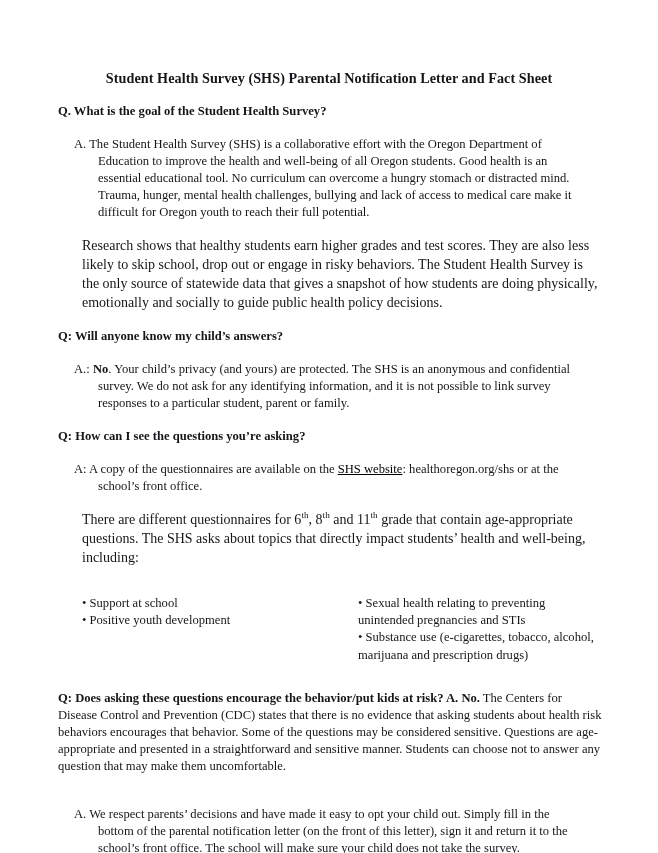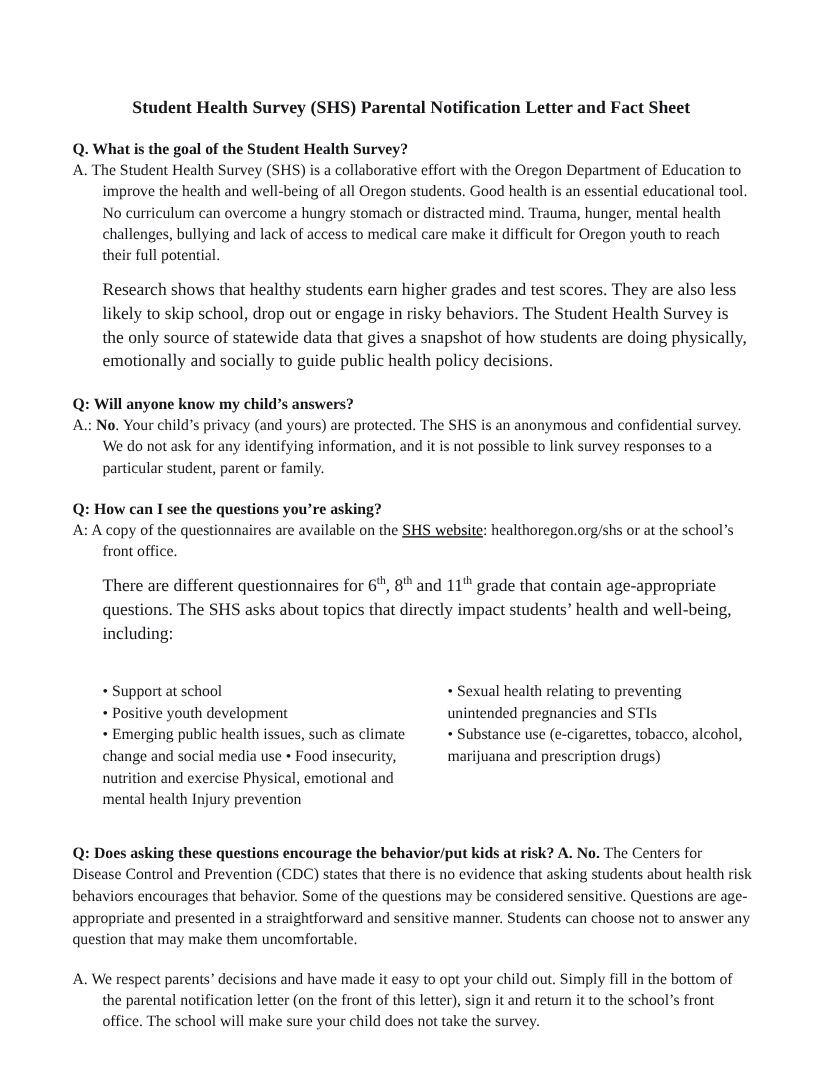--- a/index.html
+++ b/index.html
@@ -20,41 +20,41 @@
     position: relative;
     width: 658px;
     height: 853px;
     box-sizing: border-box;
     padding: 0;
   }
   .doc-title {
     font-size: 14.2px;
     font-weight: bold;
     text-align: center;
-    margin: 0;
-    padding: 78px 60px 0 60px;
+    margin: 12px;
+    padding: 58px 60px 0 60px;
     letter-spacing: 0.05px;
     line-height: 1.2;
   }
   .body-wrap {
     padding: 0 56px 0 58px;
   }
   .qa-block {
     margin-top: 17px;
   }
   .q-line {
     font-size: 12.6px;
     font-weight: bold;
     line-height: 1.26;
     margin: 0;
   }
   .a-para {
     font-size: 12.6px;
     line-height: 1.35;
-    margin: 0;
+    margin: 16px;
     padding-left: 24px;
     text-indent: -24px;
   }
   .cont-para {
     font-size: 14px;
     line-height: 1.35;
     margin: 11px 0 0 0;
     padding-left: 24px;
   }
   .flow-para {
@@ -125,21 +125,20 @@
     <div class="qa-block">
       <p class="q-line">Q: How can I see the questions you’re asking?</p>
       <p class="a-para"><span>A: </span><span>A copy of the questionnaires are available on the </span><a class="doc-link" href="#">SHS website</a><span>: healthoregon.org/shs or at the school’s front office.</span></p>
 
       <p class="cont-para"><span>There are different questionnaires for 6</span><sup>th</sup><span>, 8</span><sup>th</sup><span> and 11</span><sup>th</sup><span> grade that contain age-appropriate questions. The SHS asks about topics that directly impact students’ health and well-being, including:</span></p>
 
       <div class="two-col">
         <div class="col col-left">
           <p class="bullet-run">• Support at school</p>
           <p class="bullet-run">• Positive youth development</p>
-          <p class="bullet-run">• Emerging public health issues, such as climate change and social media use • Food insecurity, nutrition and exercise Physical, emotional and mental health Injury prevention</p>
         </div>
         <div class="col col-right">
           <p class="bullet-run">• Sexual health relating to preventing unintended  pregnancies and STIs</p>
           <p class="bullet-run">• Substance use (e-cigarettes, tobacco, alcohol,  marijuana and prescription drugs)</p>
         </div>
       </div>
     </div>
 
     <div class="gap-big"></div>
 

